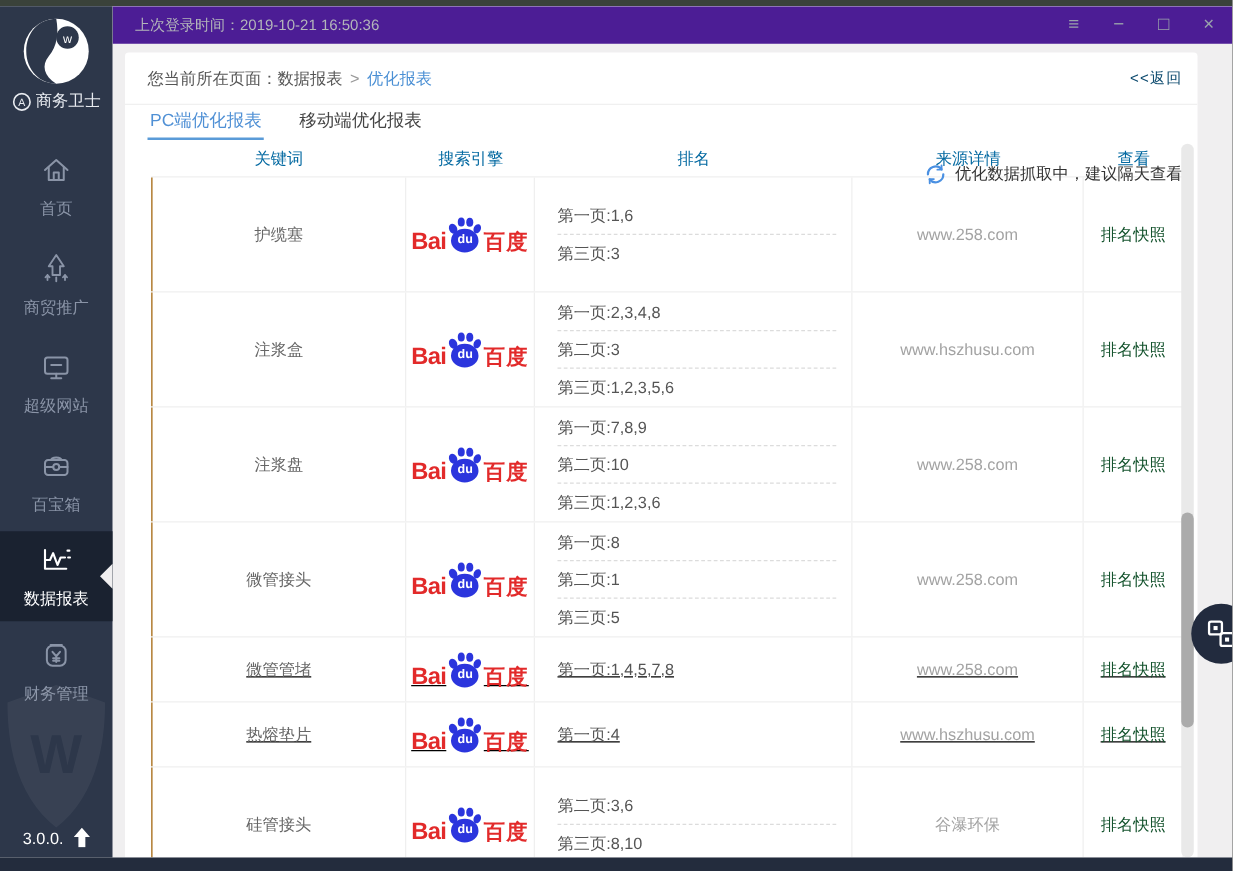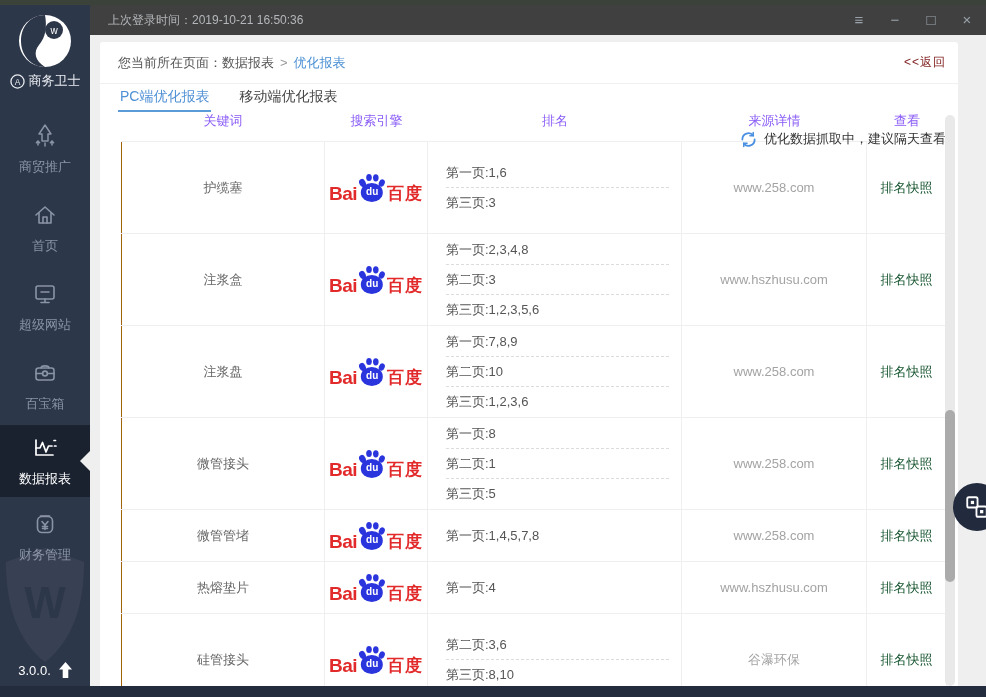--- a/index.html
+++ b/index.html
@@ -18,44 +18,44 @@
   .brand-line { display:flex; align-items:center; justify-content:center; gap:4px; color:#e8ebf0; font-size:13px; }
   .nav-item { height:79px; display:flex; flex-direction:column; align-items:center; justify-content:center; gap:8px; cursor:pointer; position:relative; font-size:13px; }
   .nav-item svg { display:block; }
   .nav-item.active { height:72px; background:#1a2230; color:#fff; }
   .nav-item.active .caret { position:absolute; right:0; top:50%; transform:translateY(-50%); width:0; height:0; border-top:10px solid transparent; border-bottom:10px solid transparent; border-right:10px solid #f0eff0; }
   .watermark { position:absolute; left:2px; bottom:20px; opacity:0.05; pointer-events:none; }
   .version-row { position:absolute; left:0; bottom:8px; width:100%; display:flex; align-items:center; justify-content:center; gap:8px; color:#fff; font-size:13px; }
 
   
   .main { position:absolute; left:90px; top:5px; width:896px; height:681px; background:#f0eff0; overflow:hidden; }
-  .topbar { position:absolute; left:0; top:0; width:896px; height:30px; background:#404040; display:flex; align-items:center; }
+  .topbar { position:absolute; left:0; top:0; width:896px; height:30px; background:#4c1d95; display:flex; align-items:center; }
   .login-text { margin-left:18px; font-size:12px; color:#b3b6ba; }
   .win-controls { margin-left:auto; margin-right:10px; display:flex; align-items:center; gap:18px; color:#9aa3ab; }
   .win-btn { width:18px; text-align:center; font-size:15px; cursor:pointer; line-height:18px; }
 
   .card { position:absolute; left:10px; top:37px; width:858px; height:644px; background:#ffffff; border-radius:3px 3px 0 0; overflow:hidden; }
 
   .crumbs { height:42px; display:flex; align-items:center; padding:0 12px 0 18px; border-bottom:1px solid #f0f0f0; font-size:13px; color:#555; }
   .crumb-link { color:#4a8fd4; margin-left:6px; cursor:pointer; }
   .crumb-sep { color:#999; margin-left:6px; }
-  .back-link { margin-left:auto; color:#7f1d1d; cursor:pointer; font-size:12px; letter-spacing:1px; }
+  .back-link { margin-left:auto; color:#0c4a6e; cursor:pointer; font-size:12px; letter-spacing:1px; }
 
   .tabrow { height:28px; margin:0 12px 0 18px; display:flex; align-items:flex-start; position:relative; }
   .tab { height:28px; line-height:24px; font-size:14px; color:#444; cursor:pointer; border-bottom:2px solid transparent; padding:0 2px; margin-right:26px; }
   .tab.active { color:#4f90d5; border-bottom-color:#5a9bd8; }
   .notice { margin-left:auto; display:flex; align-items:center; gap:7px; font-size:13px; color:#333; height:24px;margin-top:43px; }
   .notice svg { display:block; }
 
   
   .table { margin-left:21px; width:826px; font-size:13px; }
-  .t-head { display:flex; height:29px; align-items:flex-start; color:#8b5cf6; }
+  .t-head { display:flex; height:29px; align-items:center; color:#0369a1; }
   .t-row { display:flex; border-top:1px solid #efefef; }
   .rh3 { height:92px; }
-  .rh1 { height:52px; }
+  .rh1 { height:52px;text-decoration:underline; }
   .cell { display:flex; align-items:center; justify-content:center; }
   .t-row .cell { border-right:1px solid #efefef; }
   .t-row .cell:first-child { border-left:1px solid #a16207; }
   .c1 { width:204px; } .c2 { width:103px; } .c3 { width:254px; } .c4 { width:185px; } .c5 { width:80px; }
   .kw { color:#666; }
   .rank-cell { flex-direction:column; justify-content:center; align-items:stretch; }
   .rank-line { height:30px; line-height:30px; margin:0 12px 0 18px; color:#555; }
   .rank-cell .rank-line:not(:last-child) { border-bottom:1px dashed #dcdcdc; }
   .src { color:#a3a3a3; }
   .view-link { color:#14532d; cursor:pointer; }
@@ -91,36 +91,36 @@
       <div class="brand-line">
         <svg width="15" height="15" viewBox="0 0 16 16">
           <circle cx="8" cy="8" r="7" fill="none" stroke="#e8ebf0" stroke-width="1.4"></circle>
           <text x="8" y="11.5" text-anchor="middle" font-size="9" fill="#e8ebf0" font-family="Liberation Sans, sans-serif">A</text>
         </svg>
         <span>商务卫士</span>
       </div>
     </div>
 
     <div class="nav-item">
+      <svg width="28" height="28" viewBox="0 0 28 28" fill="none" stroke="#8a94a7" stroke-width="1.6" stroke-linecap="round" stroke-linejoin="round">
+        <path d="M5 14 L14 6 L23 14"></path>
+          <path d="M8 12 V22 H20 V12"></path>
+          <path d="M12 22 V16 H16 V22"></path>
+      </svg>
+      <span>首页</span>
+    </div>
+
+    <div class="nav-item">
       <svg width="28" height="28" viewBox="0 0 28 28" fill="none" stroke="#8a94a7" stroke-width="1.5" stroke-linecap="round" stroke-linejoin="round">
         <path d="M14 3 L20 12 H17 V19 H11 V12 H8 Z"></path>
         <path d="M7 19 V23 M5.4 20.8 L7 19 L8.6 20.8"></path>
         <path d="M21 19 V23 M19.4 20.8 L21 19 L22.6 20.8"></path>
         <path d="M14 21 V24"></path>
       </svg>
       <span>商贸推广</span>
-    </div>
-
-    <div class="nav-item">
-      <svg width="28" height="28" viewBox="0 0 28 28" fill="none" stroke="#8a94a7" stroke-width="1.6" stroke-linecap="round" stroke-linejoin="round">
-        <path d="M5 14 L14 6 L23 14"></path>
-          <path d="M8 12 V22 H20 V12"></path>
-          <path d="M12 22 V16 H16 V22"></path>
-      </svg>
-      <span>首页</span>
     </div>
 
     <div class="nav-item">
       <svg width="28" height="28" viewBox="0 0 28 28" fill="none" stroke="#8a94a7" stroke-width="1.6" stroke-linecap="round" stroke-linejoin="round">
         <rect x="5" y="6" width="18" height="13" rx="2"></rect>
           <path d="M10 12 H18"></path>
           <path d="M14 19 V22"></path>
           <path d="M10 22.5 H18"></path>
       </svg>
       <span>超级网站</span>

